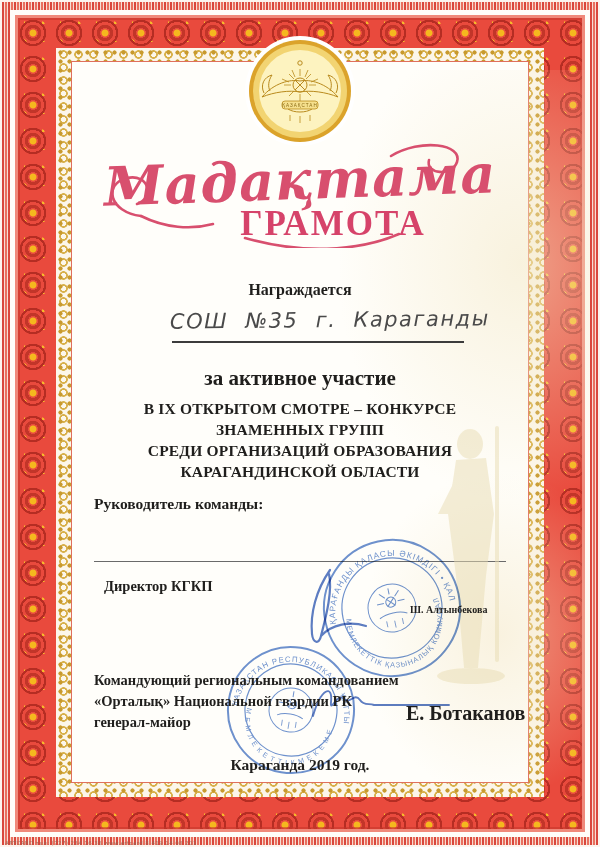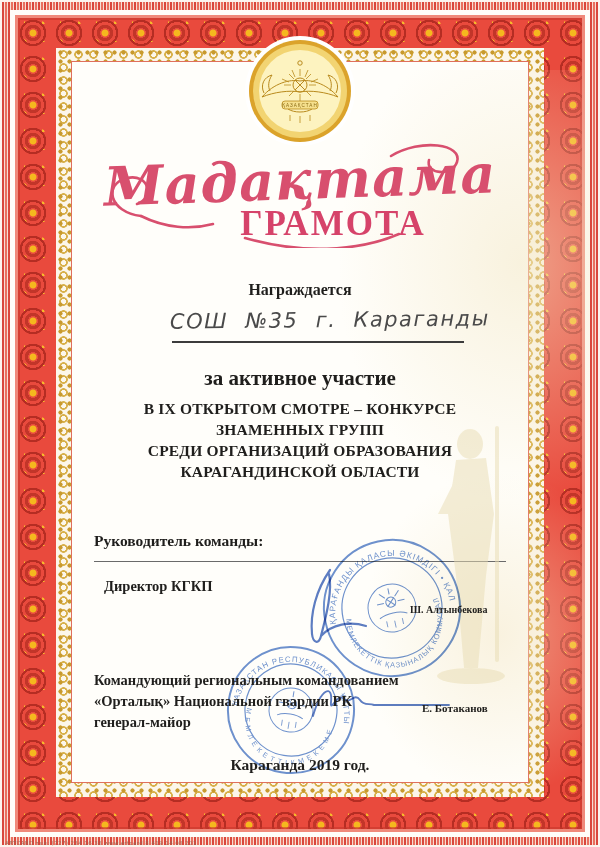--- a/index.html
+++ b/index.html
@@ -61,26 +61,26 @@
   .award-label{top:281px;font-size:16px;}
   .recipient{
     left:170px;top:308px;z-index:5;
     font-family:"DejaVu Sans",sans-serif;font-style:italic;
     font-size:21px;color:#4a4a4a;letter-spacing:1.5px;word-spacing:9px;
     transform:rotate(-0.6deg);
   }
   .recipient-line{left:172px;top:341px;width:292px;border-top:2px solid #3c3c3c;}
   .reason{top:366px;font-size:21px;}
   .event-block{top:398px;font-size:15.5px;line-height:21px;letter-spacing:.2px;}
-  .leader-label{left:94px;top:532px;font-weight:700;font-size:15.5px;}
+  .leader-label{left:94px;top:495px;font-weight:700;font-size:15.5px;}
   .rule-long{left:94px;top:561px;width:412px;border-top:1.3px solid #6a6a6a;}
   .s1-role{left:104px;top:576px;font-weight:700;font-size:14.5px;line-height:21px;}
   .s1-name{left:410px;top:604px;font-weight:700;font-size:10px;z-index:9;}
   .s2-role{left:94px;top:670px;font-weight:700;font-size:14.5px;line-height:21px;z-index:9;}
-  .s2-name{left:406px;top:702px;font-weight:700;font-size:11px;z-index:9;margin-left:16px;}
+  .s2-name{left:406px;top:702px;font-weight:700;font-size:20px;z-index:9;}
   .place-year{top:756px;font-size:15.5px;z-index:9;}
   .footer-print{
     left:5px;bottom:1px;z-index:12;
     font-family:"DejaVu Sans",sans-serif;font-size:5.5px;
     color:#9c6352;letter-spacing:.4px;opacity:.85;
   }
   
   .stamp,.signature{mix-blend-mode:multiply;z-index:8;}
   .stamp1{left:320px;top:536px;width:144px;height:144px;transform:rotate(-12deg);opacity:.82;}
   .stamp2{left:224px;top:643px;width:134px;height:134px;transform:rotate(9deg);opacity:.82;}

